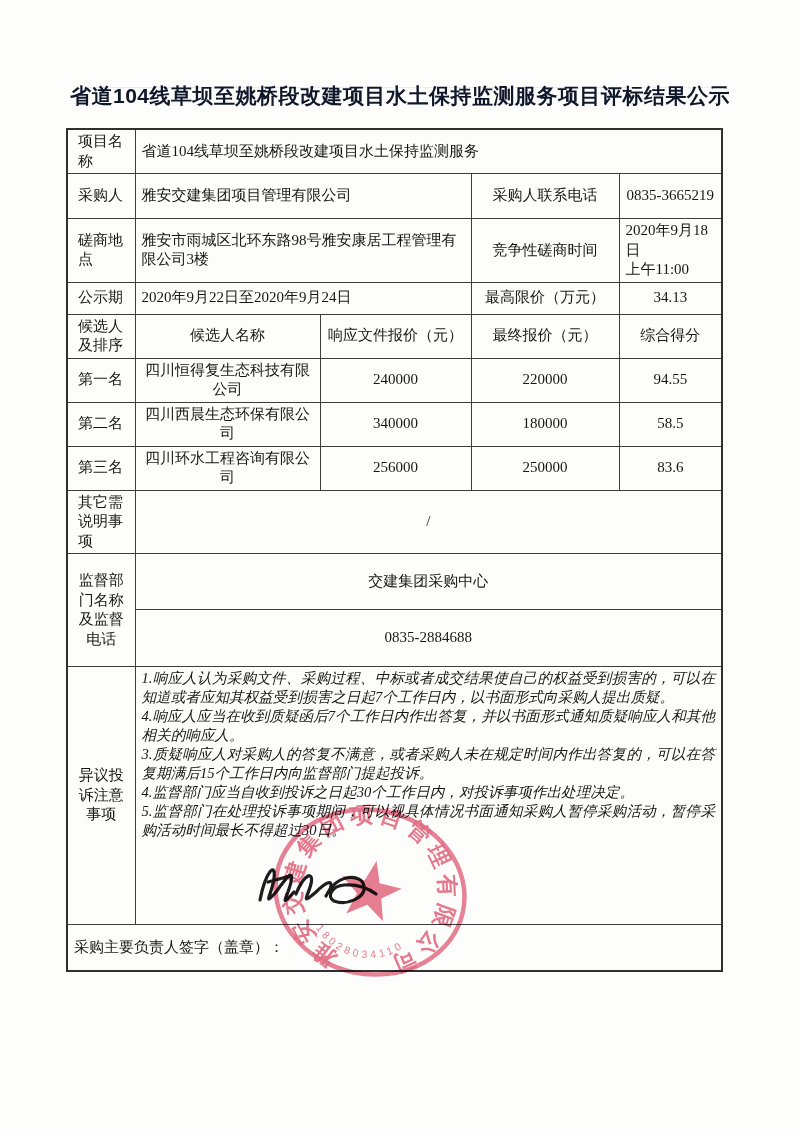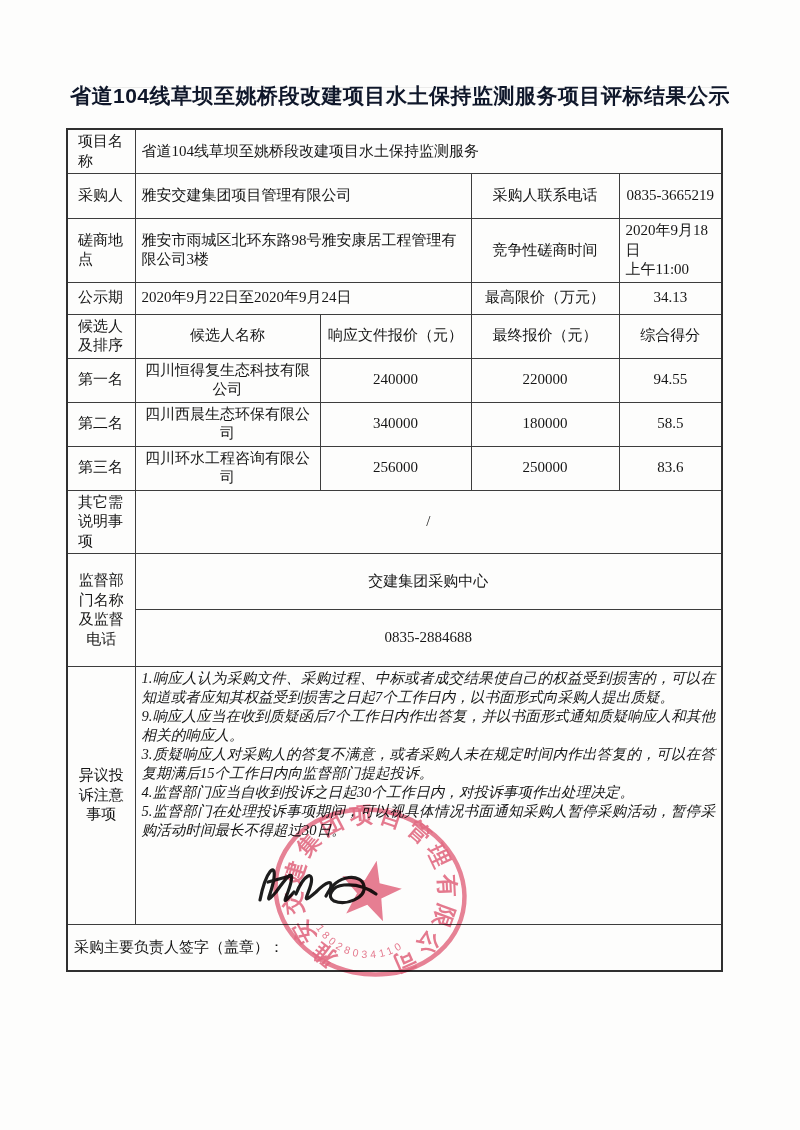--- a/index.html
+++ b/index.html
@@ -147,21 +147,21 @@
       <td colspan="4" class="ctr">交建集团采购中心</td>
     </tr>
     <tr style="height:57px">
       <td colspan="4" class="ctr">0835-2884688</td>
     </tr>
 
     <tr style="height:258px">
       <td class="ctr">异议投诉注意事项</td>
       <td colspan="4" class="objection-cell vtop">
         <p>1.响应人认为采购文件、采购过程、中标或者成交结果使自己的权益受到损害的，可以在知道或者应知其权益受到损害之日起7个工作日内，以书面形式向采购人提出质疑。</p>
-        <p>9.响应人应当在收到质疑函后7个工作日内作出答复，并以书面形式通知质疑响应人和其他相关的响应人。</p>
+        <p>4.响应人应当在收到质疑函后7个工作日内作出答复，并以书面形式通知质疑响应人和其他相关的响应人。</p>
         <p>3.质疑响应人对采购人的答复不满意，或者采购人未在规定时间内作出答复的，可以在答复期满后15个工作日内向监督部门提起投诉。</p>
         <p>4.监督部门应当自收到投诉之日起30个工作日内，对投诉事项作出处理决定。</p>
         <p>5.监督部门在处理投诉事项期间，可以视具体情况书面通知采购人暂停采购活动，暂停采购活动时间最长不得超过30日。</p>
       </td>
     </tr>
 
     <tr style="height:46px">
       <td colspan="5" class="sig-cell">采购主要负责人签字（盖章）：</td>
     </tr>
   </tbody>

